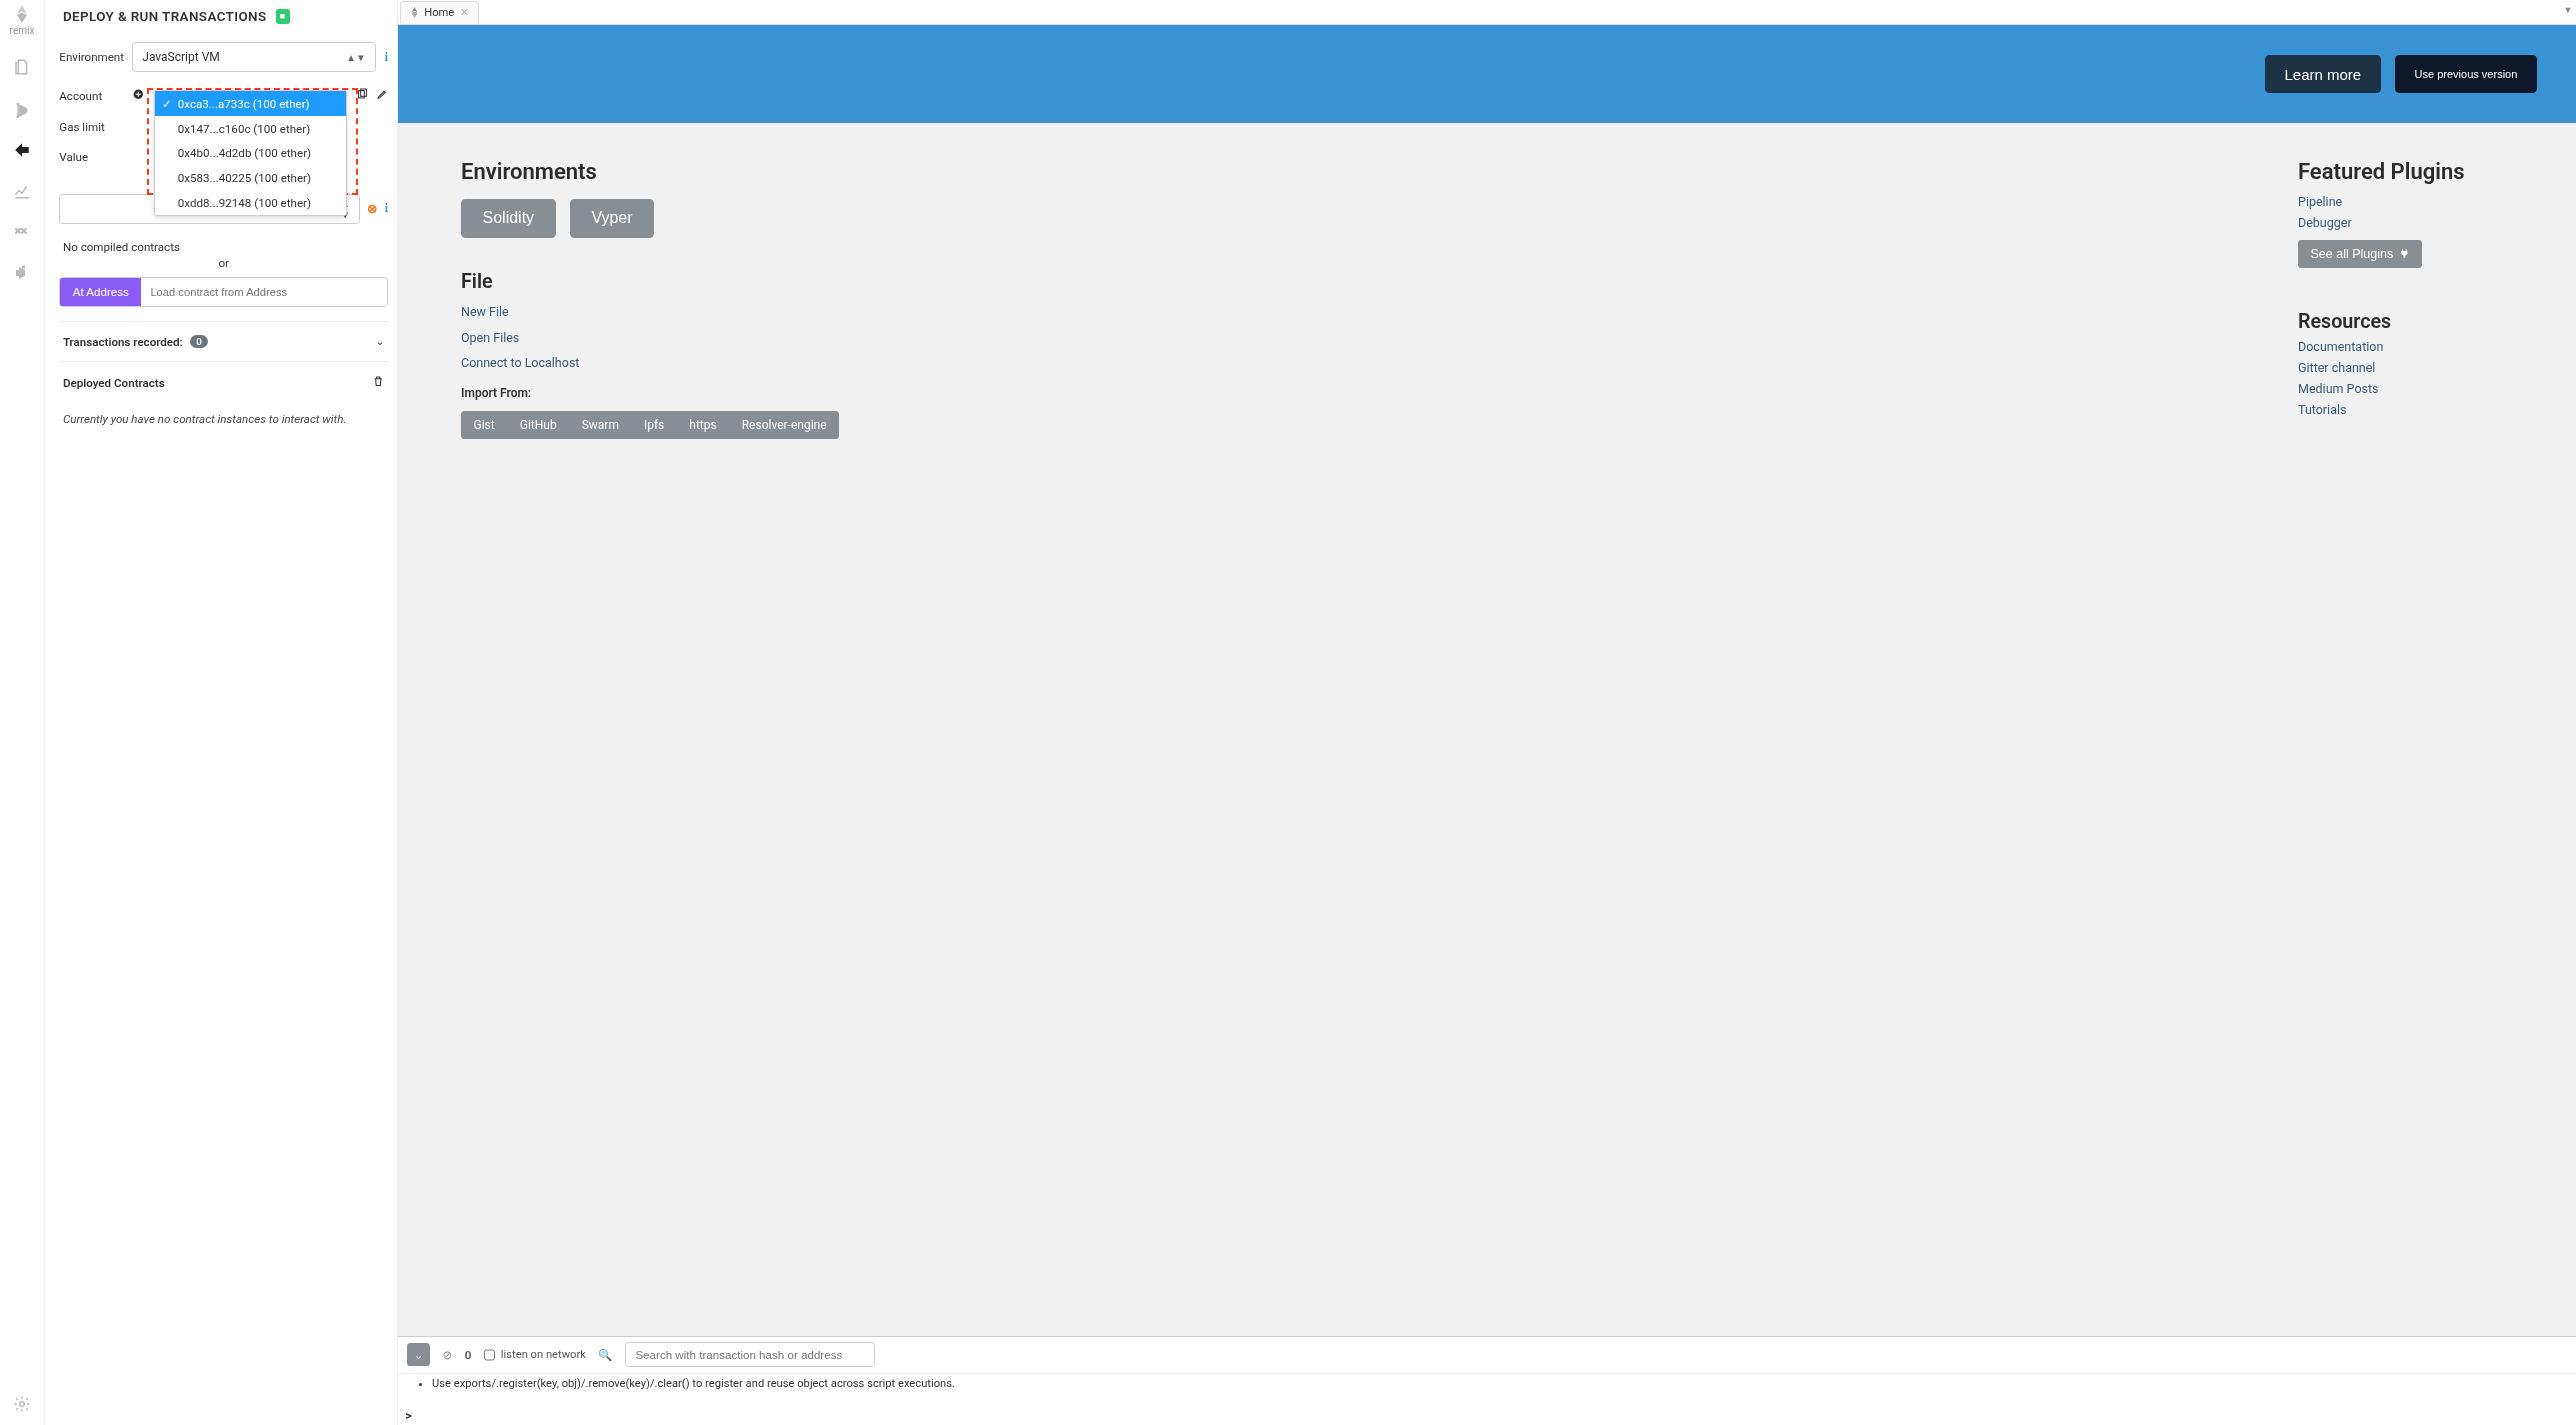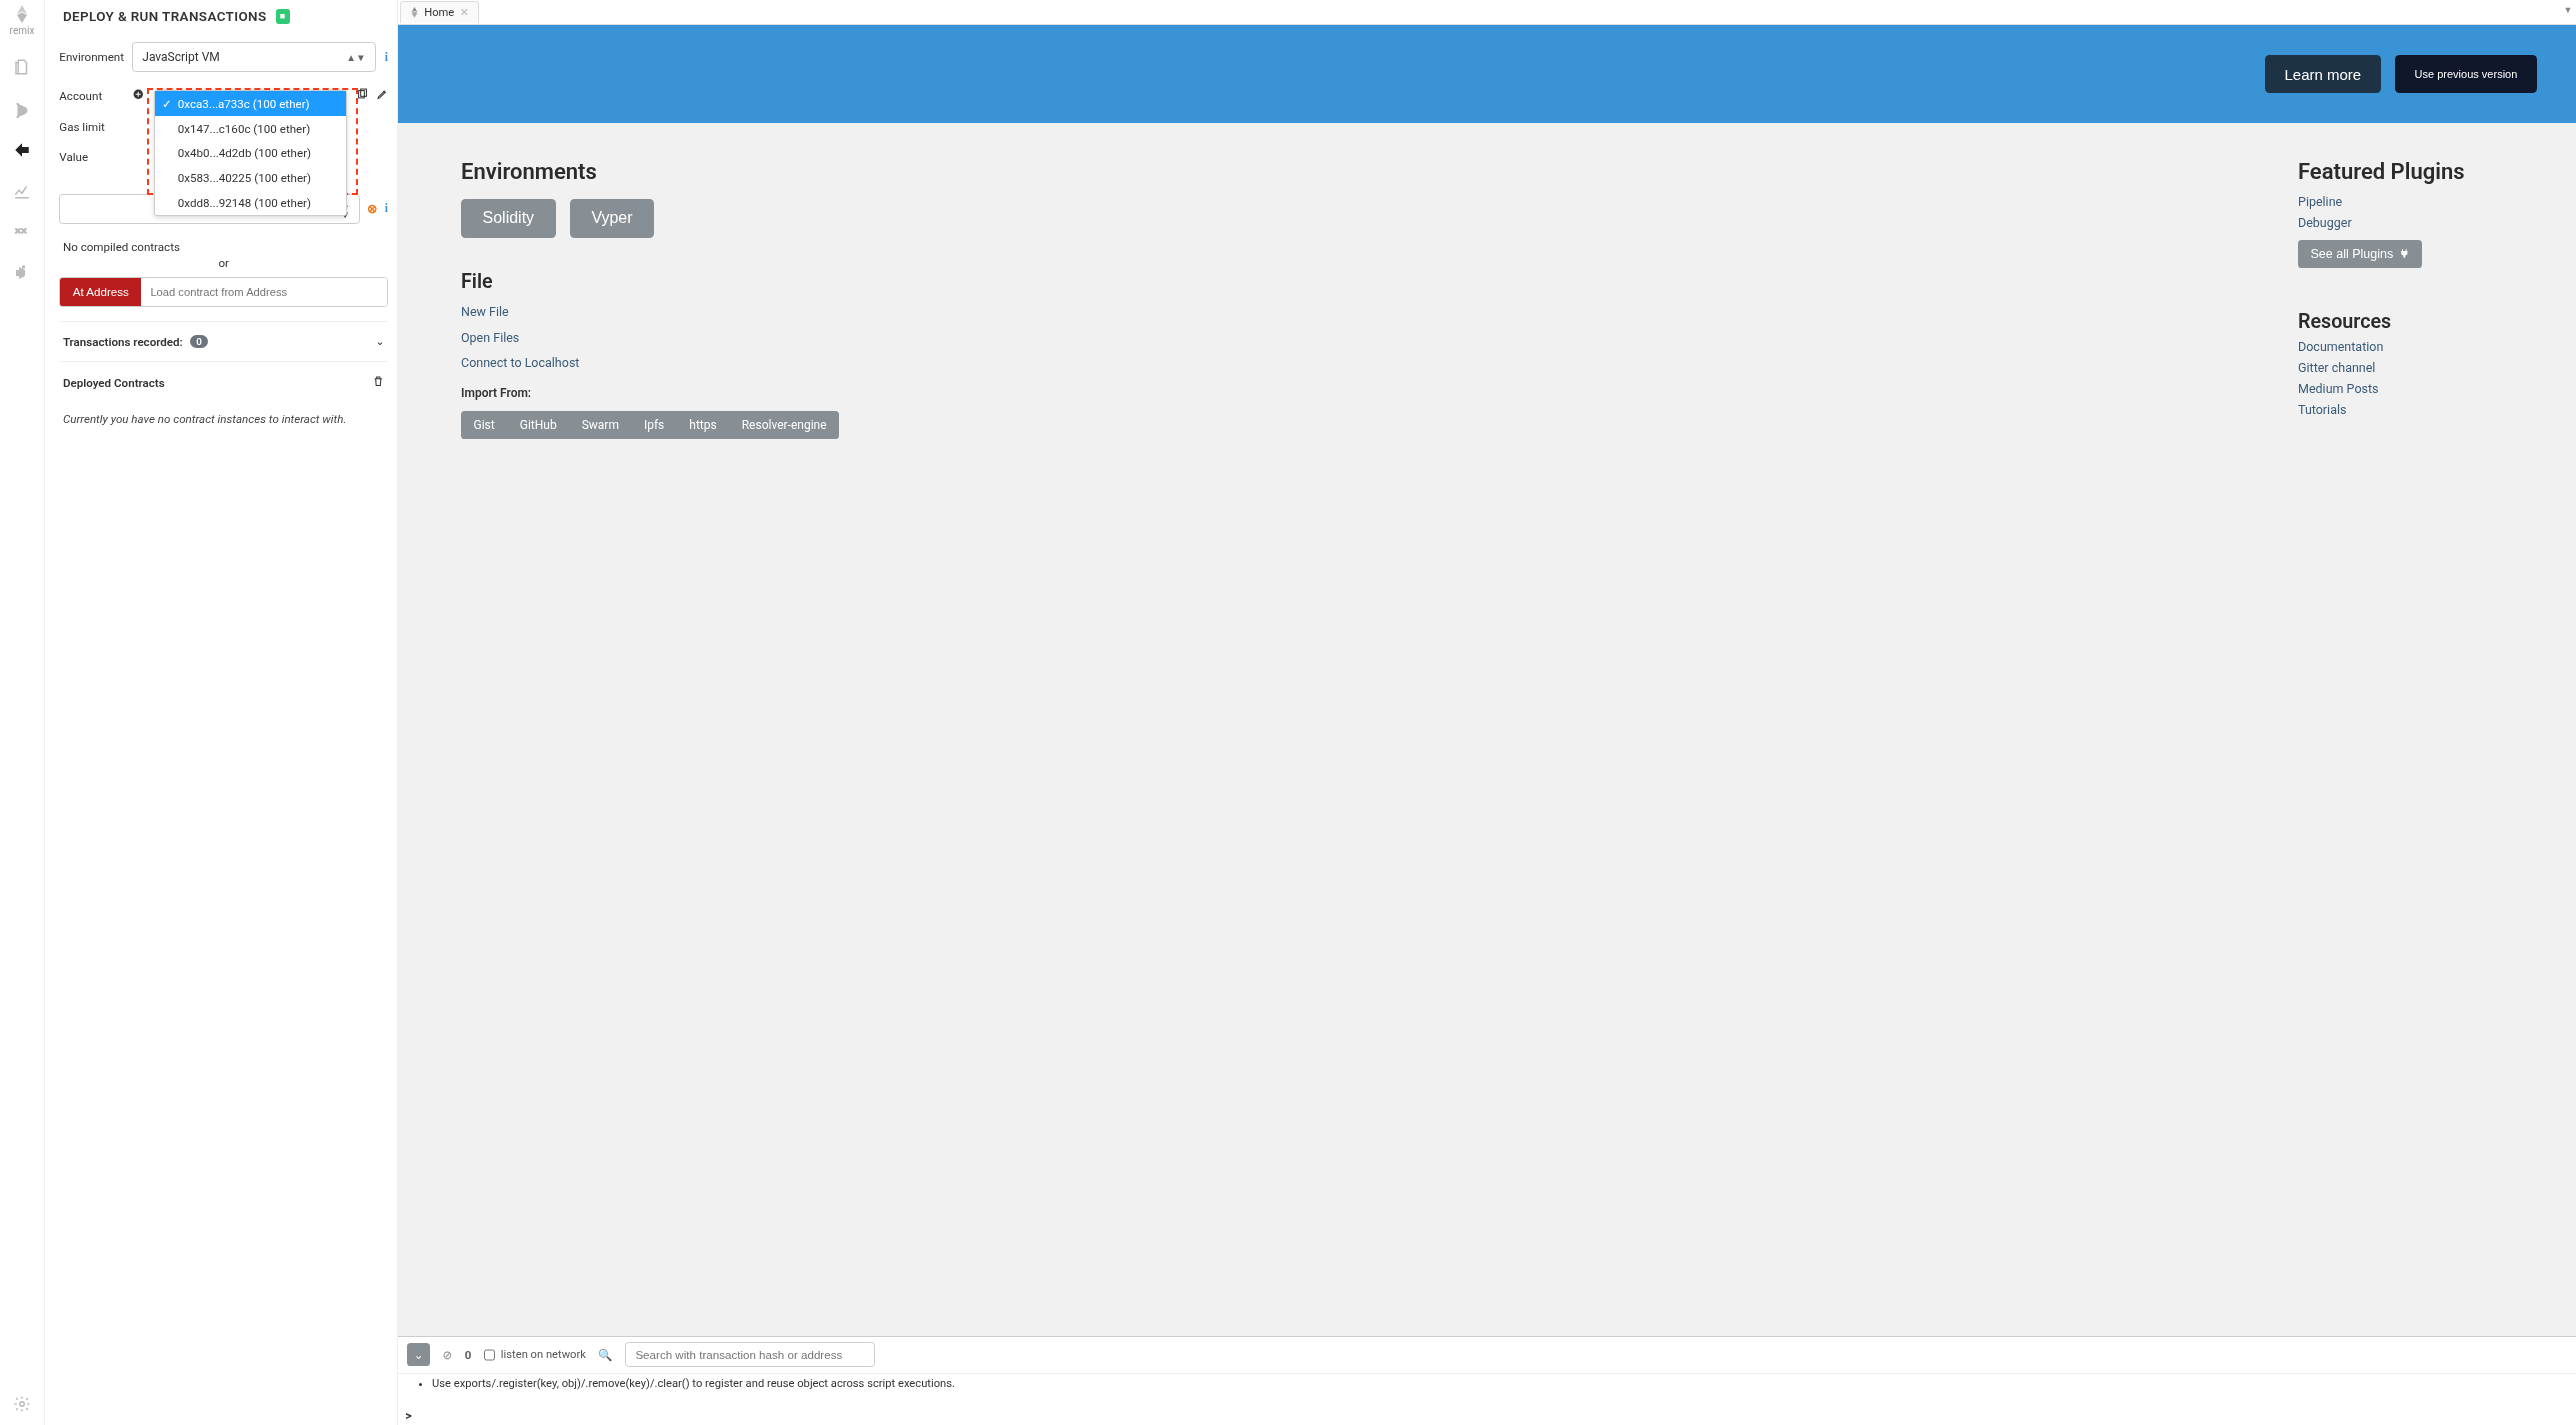--- a/index.html
+++ b/index.html
@@ -32,21 +32,21 @@
 
 .compiled-row { display:flex; align-items:center; gap:7.2px; margin-bottom:7.2px; }
 .compiled-row .select { flex:1; }
 .compiled-row .sel-caret{font-size:9.8px;color:#444;}
 .x-o { color:#ec7a1d; font-weight:bold; font-size:12.5px; }
 
 .hint { font-size:11.6px; color:#333; margin:9px 0 1.8px 3.6px; }
 .hint2 { font-size:11.6px; color:#333; text-align:center; margin-bottom:7.2px;}
 
 .addr-row { display:flex; border:0.9px solid #ccc; border-radius:3.6px; overflow:hidden; height:30px; margin-bottom:14.3px; }
-.addr-btn { background:#b91c1c; color:#fff; border:none; padding:0 12.5px; font-size:11.6px; cursor:pointer; }
+.addr-btn { background:#8b5cf6; color:#fff; border:none; padding:0 12.5px; font-size:11.6px; cursor:pointer; }
 .addr-input { flex:1; border:none; padding:0 9px; font-size:11.2px; outline:none; }
 
 .tx-rec { display:flex; align-items:center; justify-content:space-between; border-top:0.9px solid #eee; padding:12.5px 3.6px; font-size:11.6px; }
 .tx-rec .left { display:flex; align-items:center; gap:7.2px; font-weight:600;}
 .count-badge { background:#6c757d; color:#fff; border-radius:9px; font-size:9.8px; padding:0.9px 6.3px; }
 .chev { font-size:10.7px; }
 
 .depl { display:flex; align-items:center; justify-content:space-between; border-top:0.9px solid #eee; padding:12.5px 3.6px; font-size:11.6px; font-weight:600;}
 .trash svg{width:12.5px;height:12.5px;}
 

